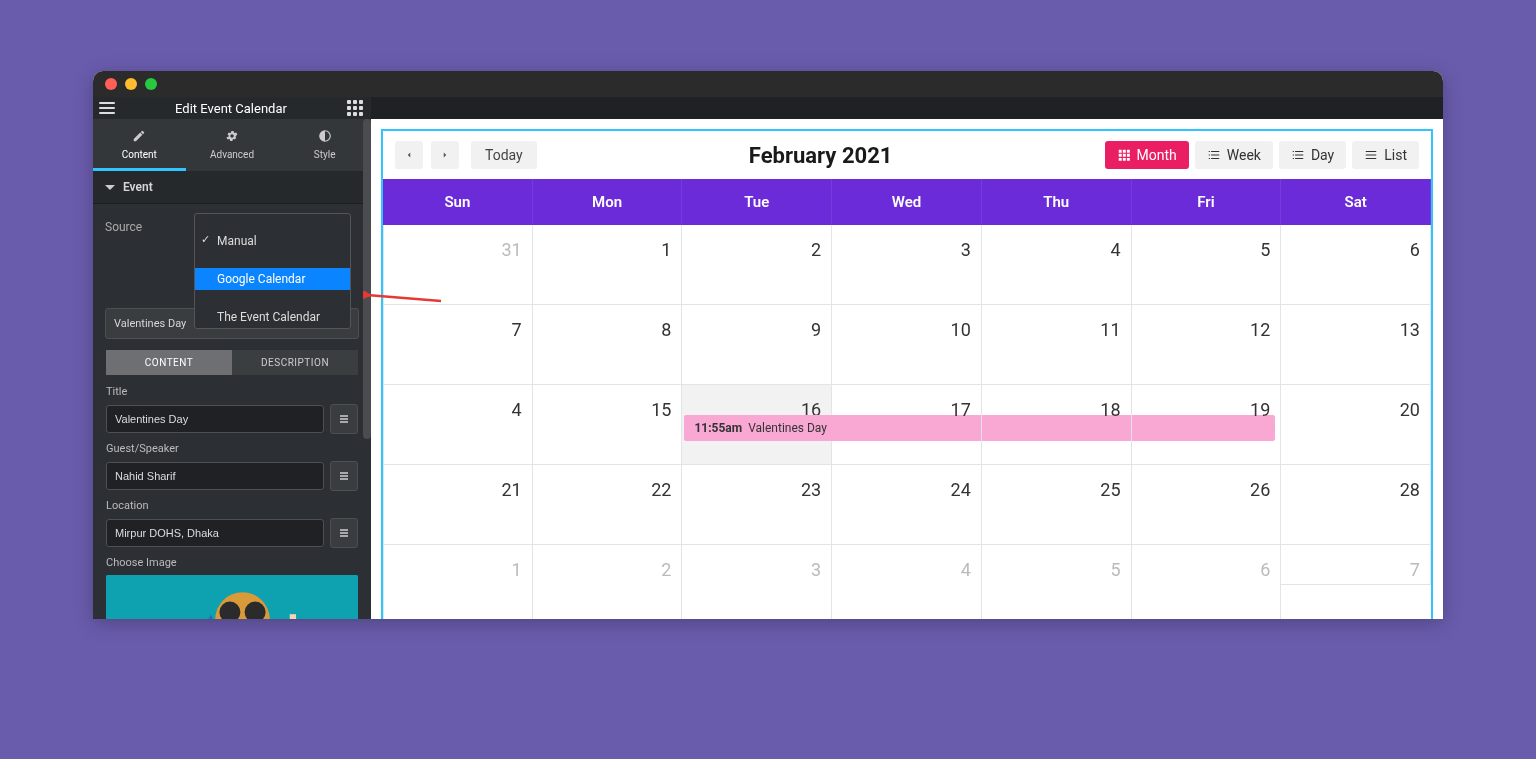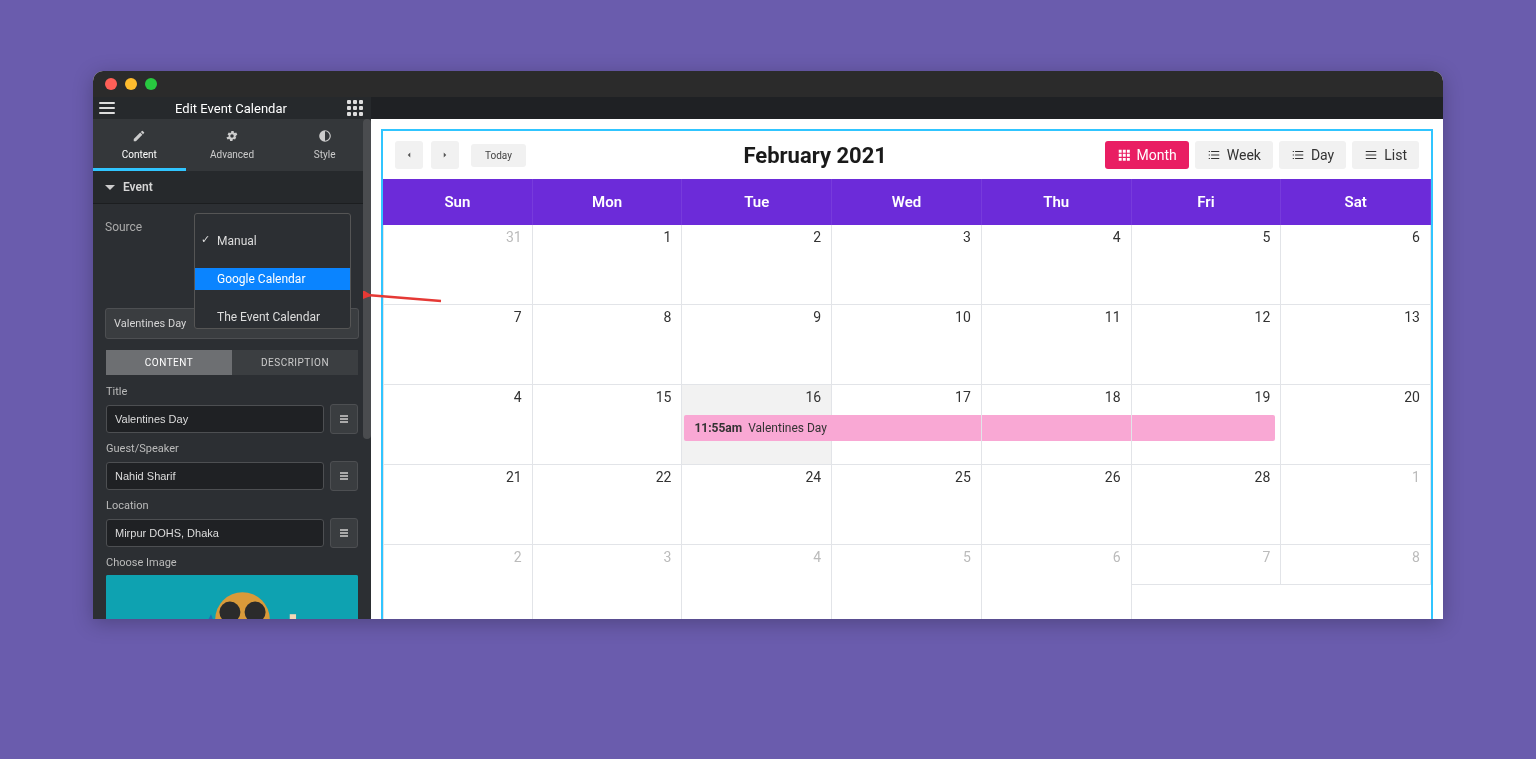--- a/index.html
+++ b/index.html
@@ -156,21 +156,21 @@
     display:flex; align-items:center; justify-content:space-between;
     padding:10px 12px;
   }
   .tb-left { display:flex; align-items:center; gap:8px;}
   .nav-btn {
     width:28px; height:28px; background:#f1f1f1; border-radius:3px;
     display:flex; align-items:center; justify-content:center; cursor:pointer;
     color:#555;
   }
   .today-btn {
-    padding:6px 14px; background:#f1f1f1; border-radius:3px; font-size:10px;
+    padding:6px 14px; background:#f1f1f1; border-radius:3px; font-size:14px;
     color:#444; cursor:pointer; margin-left:4px;
   }
   .tb-title { font-size:22px; font-weight:700; color:#1a1a1a;}
   .tb-right { display:flex; gap:6px;}
   .view-btn {
     padding:6px 12px; background:#f1f1f1; border-radius:3px;
     font-size:14px; color:#333; display:flex; align-items:center; gap:6px; cursor:pointer;
   }
   .view-btn.active { background:#e91e63; color:#fff;}
   .view-btn svg{ width:14px;height:14px; fill:currentColor;}
@@ -186,21 +186,21 @@
   .cal-body {
     display:grid; grid-template-columns: repeat(7,1fr);
     grid-auto-rows: 80px;
   }
   .cell {
     border:1px solid #e2e4e8; border-top:none; border-left:none;
     position:relative; padding:6px 8px;
   }
   .cell:nth-child(7n+1){ border-left:1px solid #e2e4e8;}
   .cell .num {
-    position:absolute; top:4px; right:10px; font-size:14px; color:#333;
+    position:absolute; top:14px; right:10px; font-size:18px; color:#333;
   }
   .cell.other .num { color:#bbb; }
   .cell.today { background:#f2f2f2;}
   
   .event-span {
     position:absolute;
     height:26px; background:#f9a8d4;
     left:0; right:0; top:30px;
     display:flex; align-items:center; padding-left:10px;
     font-size:12px; color:#333;
@@ -471,20 +471,23 @@
                 <span class="num">19</span>
               </div>
               <div class="cell">
                 <span class="num">20</span>
               </div>
               <div class="cell">
                 <span class="num">21</span>
               </div>
               <div class="cell">
                 <span class="num">22</span>
+              </div>
+              <div class="cell">
+                <span class="num">23</span>
               </div>
               <div class="cell">
                 <span class="num">24</span>
               </div>
               <div class="cell">
                 <span class="num">25</span>
               </div>
               <div class="cell">
                 <span class="num">26</span>
               </div>

